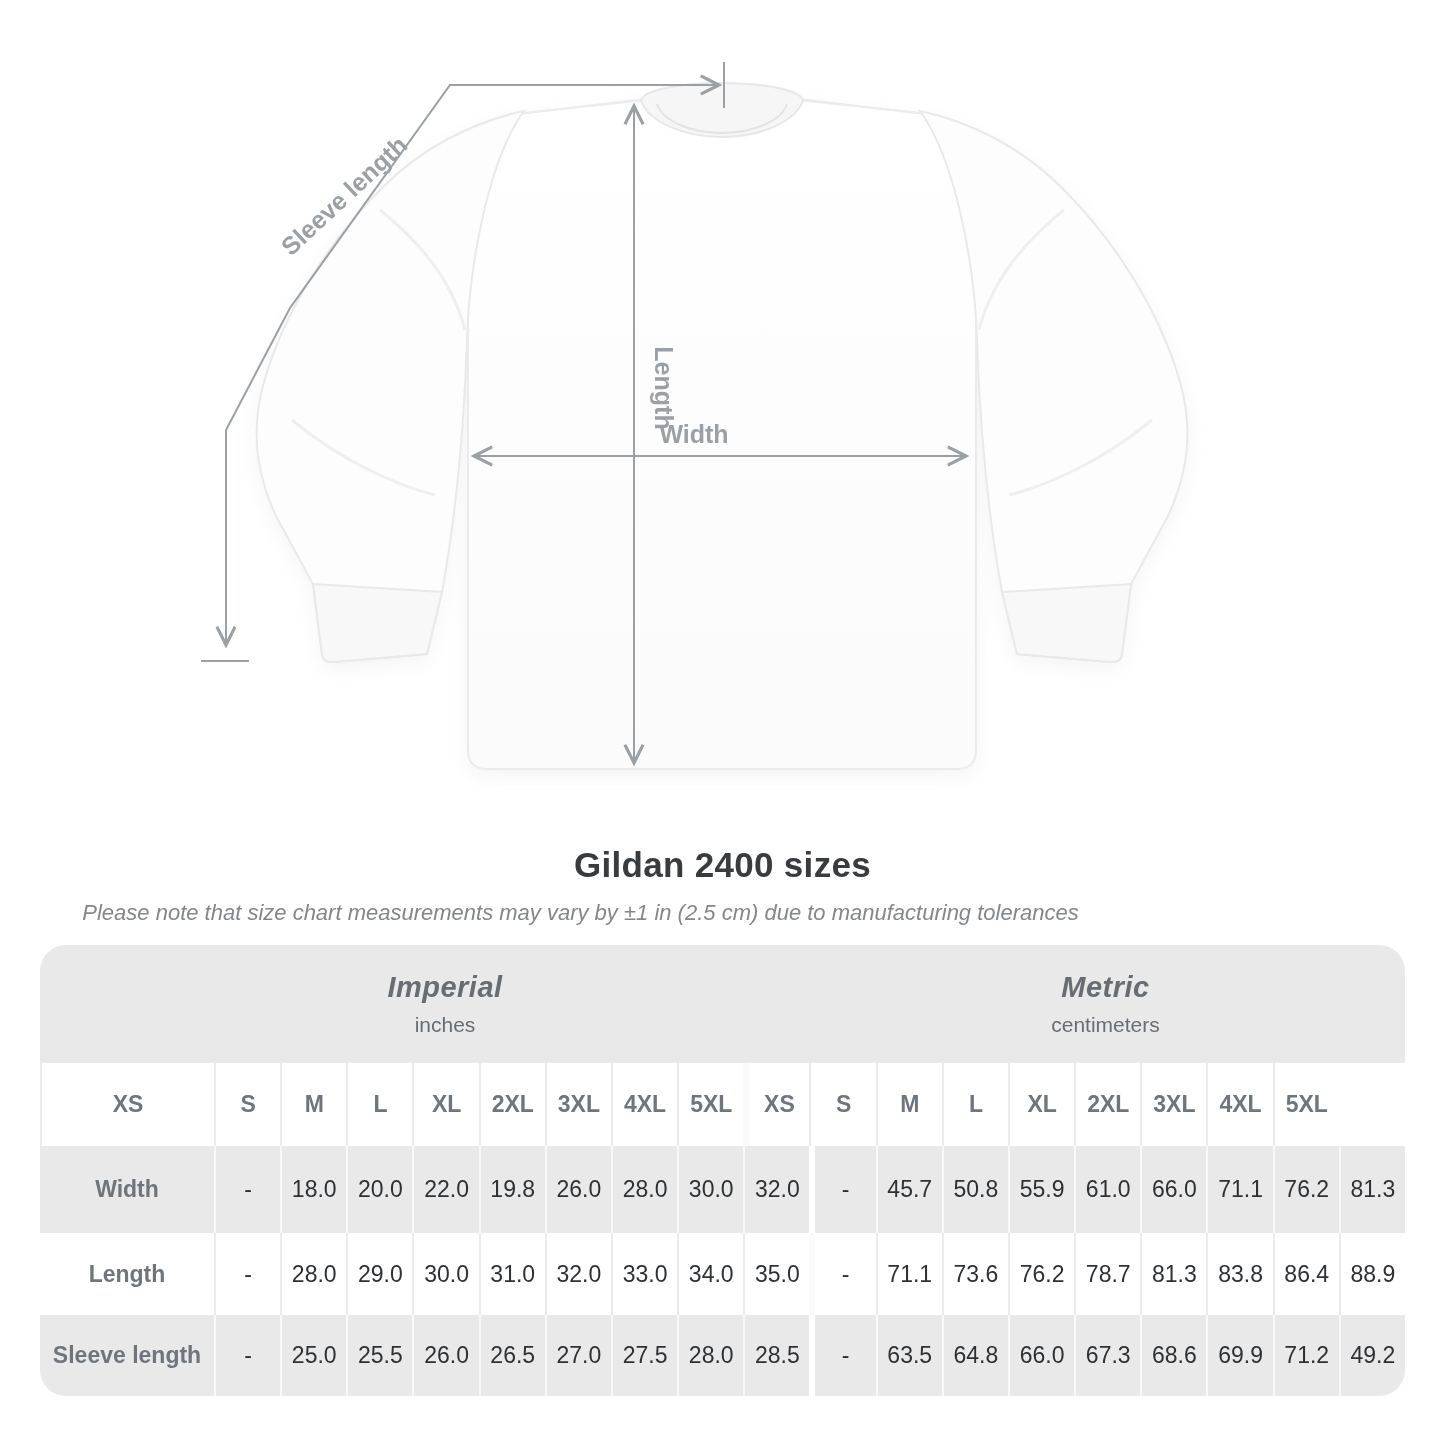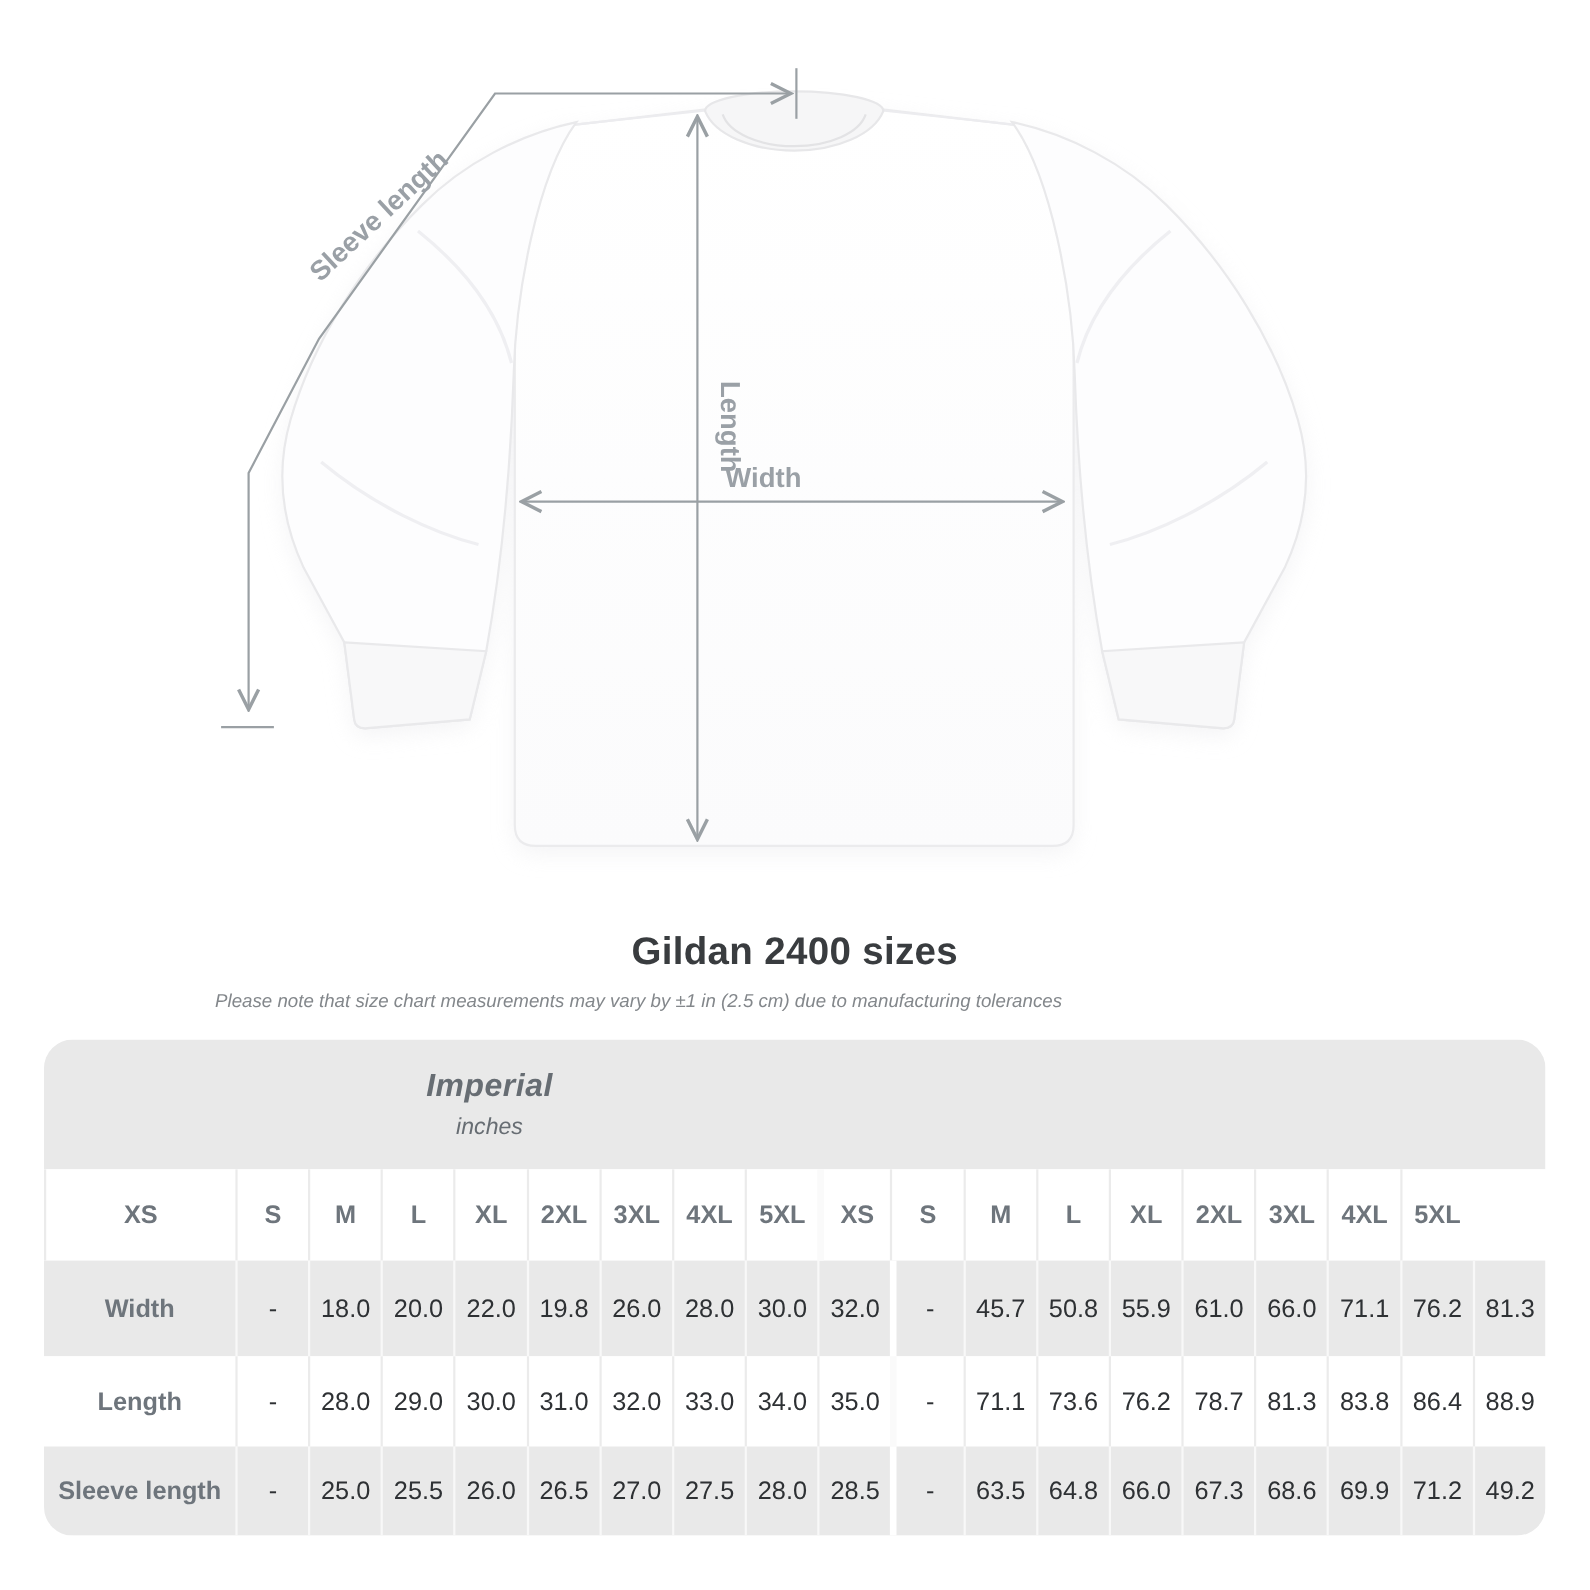--- a/index.html
+++ b/index.html
@@ -10,38 +10,38 @@
   .diagram-wrap { position:absolute; top:0; left:0; width:1445px; height:815px; }
   .diagram-wrap svg { display:block; }
 
   .page-title {
     position:absolute; top:845px; left:0; width:1445px;
     text-align:center; font-size:35px; font-weight:bold; color:#393c3f;
     letter-spacing:0.3px;
   }
   .page-subtitle {
     position:absolute; top:900px; left:0; width:1161px;
-    text-align:center; font-size:17px; font-style:italic; color:#83878b;
+    text-align:center; font-size:22px; font-style:italic; color:#83878b;
   }
 
   .size-card {
     position:absolute; left:40px; top:945px; width:1365px; height:451px;
     border-radius:26px; overflow:hidden; background:#ffffff;
   }
   .group-row { display:flex; height:118px; background:#e9e9e9; }
   .group-cell {
     display:flex; flex-direction:column; justify-content:center; align-items:center;
     color:#676d73;
   }
   .group-cell.imperial { width:766px; }
   .group-cell.metric { flex:1; }
   .group-cell.imperial .g-inner { transform:translateX(22px); }
   .g-inner { display:flex; flex-direction:column; align-items:center; }
   .g-label { font-size:29px; font-weight:bold; font-style:italic; letter-spacing:0.5px; }
-  .g-unit  { font-size:21px; font-style:italic; margin-top:9px; }
+  .g-unit  { font-size:21px; margin-top:9px; }
 
   .grid-row { display:grid; grid-template-columns:174px repeat(18, 1fr); }
   .r-size { height:83px; background:#ffffff; }
   .r-0 { height:87px; }
   .r-1 { height:82px; }
   .r-2 { height:81px; }
   .row-gray  { background:#e9e9e9; }
   .row-white { background:#ffffff; }
 
   .cell { display:flex; align-items:center; justify-content:center; font-size:23px; }
@@ -117,20 +117,26 @@
 <div class="page-title">Gildan 2400 sizes</div>
 <div class="page-subtitle">Please note that size chart measurements may vary by ±1 in (2.5 cm) due to manufacturing tolerances</div>
 
 <div class="size-card">
 
   <div class="group-row">
     <div class="group-cell imperial">
       <div class="g-inner">
         <div class="g-label">Imperial</div>
         <div class="g-unit">inches</div>
+      </div>
+    </div>
+    <div class="group-cell metric">
+      <div class="g-inner">
+        <div class="g-label">Metric</div>
+        <div class="g-unit">centimeters</div>
       </div>
     </div>
   </div>
 
   <div class="grid-row r-size row-white">
     <div class="cell lbl c-sep">XS</div>
     <div class="cell lbl c-sep">S</div>
     <div class="cell lbl c-sep">M</div>
     <div class="cell lbl c-sep">L</div>
     <div class="cell lbl c-sep">XL</div>

